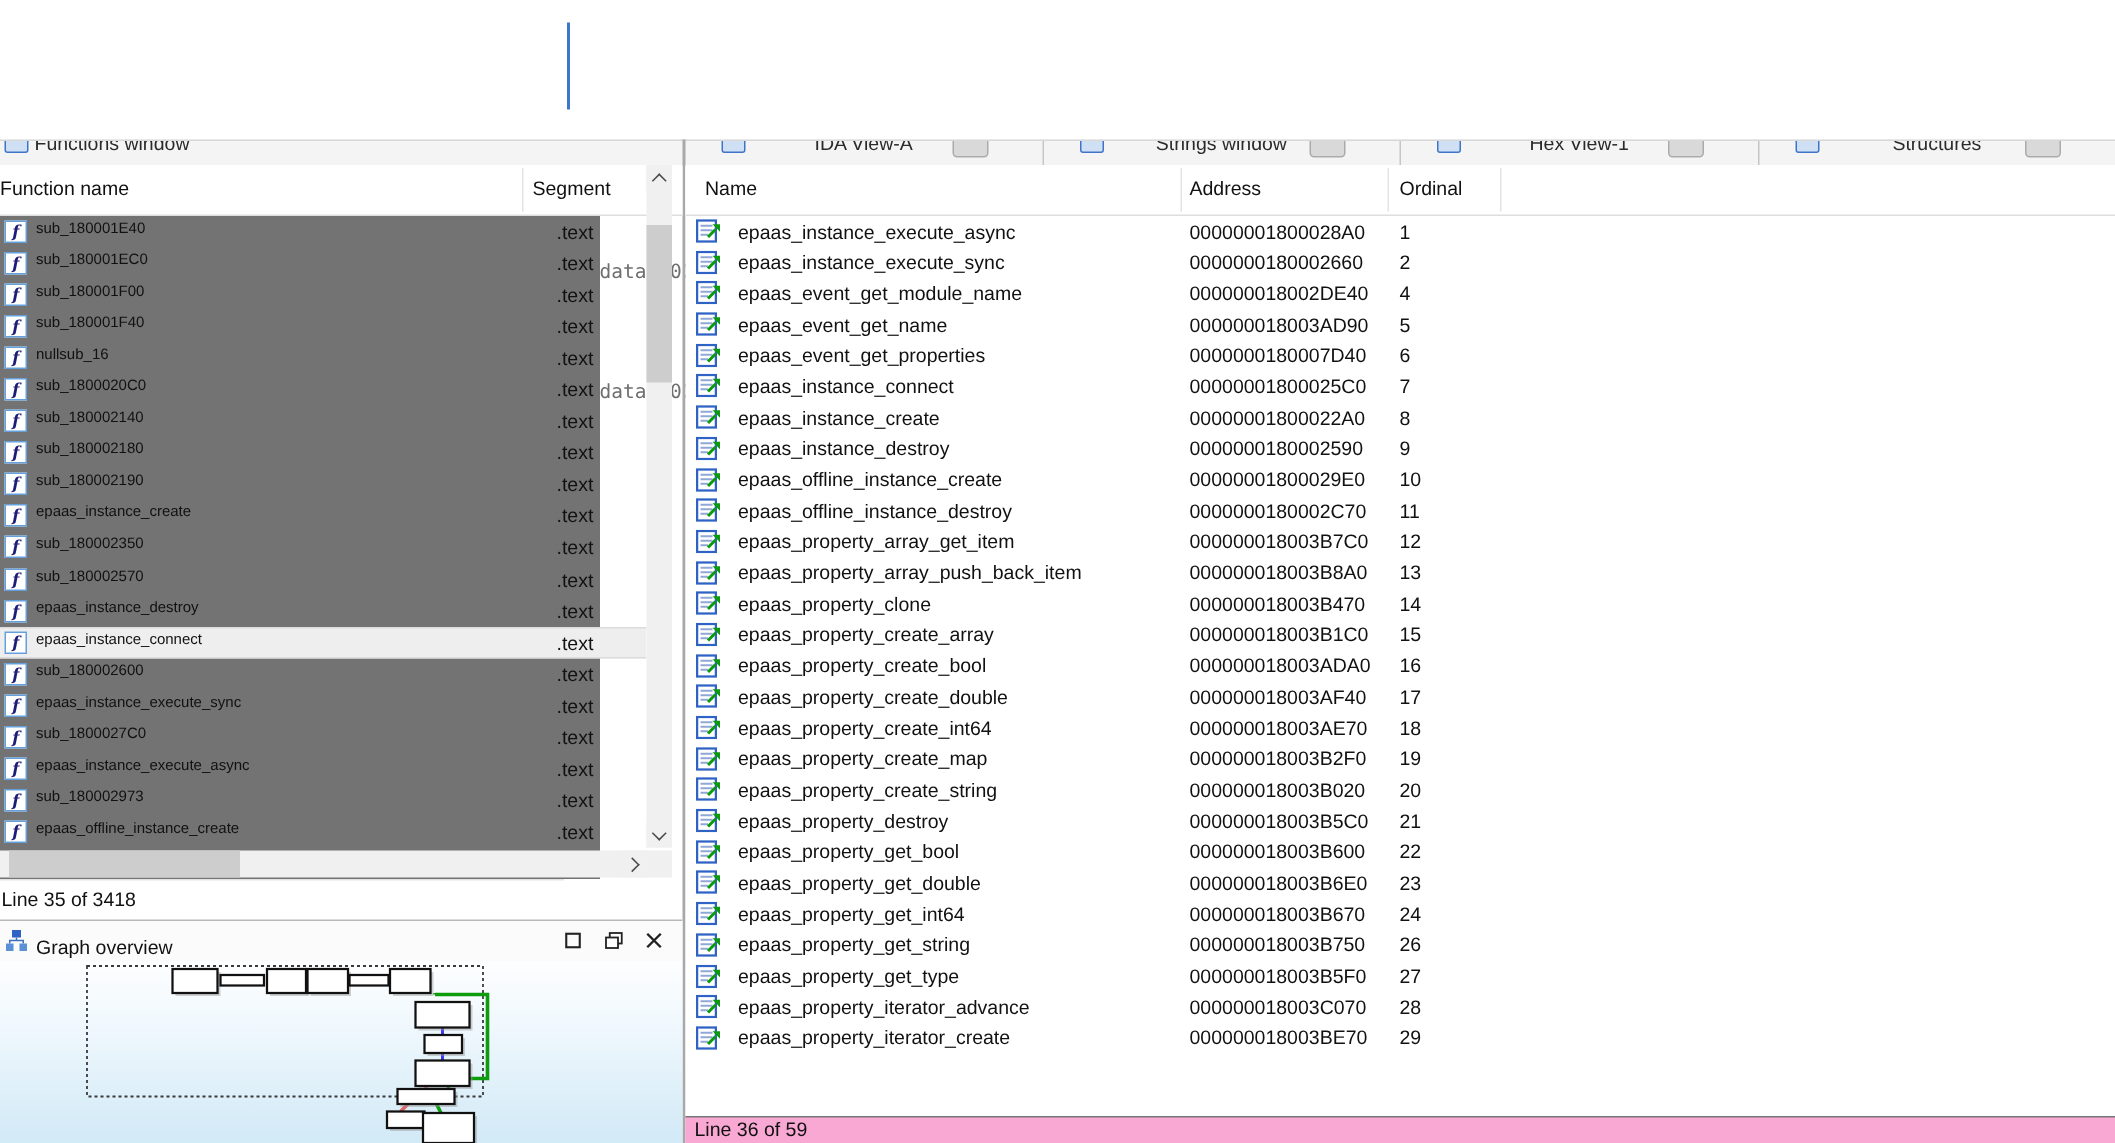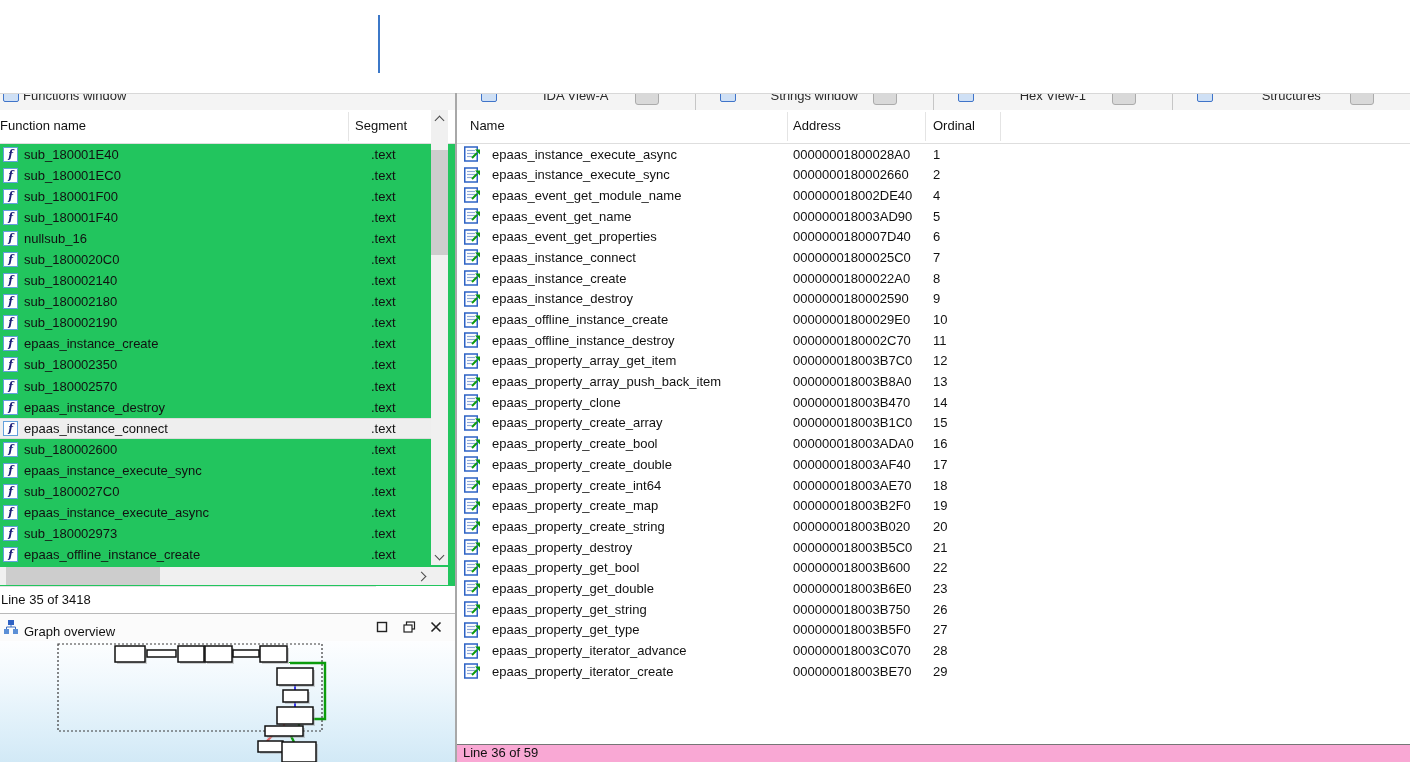--- a/index.html
+++ b/index.html
@@ -28,33 +28,33 @@
   .tab{flex:1;position:relative;border-right:1px solid #c6c6c6;overflow:hidden}
   .tab:last-child{border-right:none}
   .tab .cap-icon{left:24px}
   .tab .cap-lbl{left:50%;transform:translateX(-50%)}
   .cap-btn{position:absolute;top:-5px;right:36px;width:22px;height:14px;background:#d9d9d9;
            border:1px solid #ababab;border-radius:3px}
 
   .vdiv{position:absolute;left:455px;top:93px;width:2px;height:669px;background:#a8a8a8}
 
   
-  .fpanel{position:absolute;left:0;top:110px;width:455px;height:476px;background:#22c55e}
+  .fpanel{position:absolute;left:0;top:110px;width:400px;height:476px;background:#737373}
   .fhead{position:absolute;left:0;top:0;width:455px;height:33px;background:#fff;
          border-bottom:1px solid #dedede}
   .fhead .h{position:absolute;top:8px;font-size:13px;color:#111}
   .fhead .h1{left:0}
   .fhead .h2{left:355px}
   .hsep{position:absolute;top:2px;bottom:2px;width:1px;background:#e4e4e4}
   .frows{position:absolute;left:0;top:34px;width:431px;height:421px;overflow:hidden}
   .frow{position:relative;height:21.05px}
   .frow.selected{background:#eeeeee;box-shadow:inset 0 1px 0 #dcdcdc,inset 0 -1px 0 #dcdcdc}
   .ficon{position:absolute;left:3px;top:3px;width:13px;height:13px;border:1px solid #64a0dc;
          background:#fff;color:#1d1d78;font:italic bold 11px/13px "DejaVu Serif",serif;text-align:center}
-  .fname{position:absolute;left:24px;top:3px;font-size:13px;white-space:nowrap}
+  .fname{position:absolute;left:24px;top:3px;font-size:10px;white-space:nowrap}
   .fseg{position:absolute;left:371px;top:3px;font-size:13px}
 
   
   .vsb{position:absolute;left:431px;top:0;width:17px;height:455px;background:#f0f0f0}
   .vsb-thumb{position:absolute;left:0;top:40px;width:17px;height:105px;background:#cdcdcd}
   .sb-btn{position:absolute;width:17px;height:17px;background:#f0f0f0;display:flex;
           align-items:center;justify-content:center}
   .chev{width:6px;height:6px;border-right:1.6px solid #4a4a4a;border-bottom:1.6px solid #4a4a4a}
   .chev-up{transform:rotate(-135deg);margin-top:3px}
   .chev-down{transform:rotate(45deg);margin-bottom:3px}
@@ -717,20 +717,35 @@
               <line x1="3" y1="10.5" x2="8" y2="10.5" stroke="#8fa8d8" stroke-width="1.2"></line>
               <path d="M8 12 L13 7" stroke="#0b9a0b" stroke-width="2"></path>
               <polygon points="11,3.5 16,3.5 16,8.5" fill="#0b9a0b"></polygon>
             </svg>
           </span>
           <span class="ename">epaas_property_get_double</span>
           <span class="eaddr">000000018003B6E0</span>
           <span class="eord">23</span>
         </div>
 
+        <div class="erow">
+          <span class="eicon">
+            <svg width="17" height="16" viewBox="0 0 17 16">
+              <rect x="0.75" y="1" width="12.5" height="14" fill="#fff" stroke="#2e63c5" stroke-width="1.5"></rect>
+              <line x1="3" y1="4.5" x2="11" y2="4.5" stroke="#8fa8d8" stroke-width="1.2"></line>
+              <line x1="3" y1="7.5" x2="11" y2="7.5" stroke="#8fa8d8" stroke-width="1.2"></line>
+              <line x1="3" y1="10.5" x2="8" y2="10.5" stroke="#8fa8d8" stroke-width="1.2"></line>
+              <path d="M8 12 L13 7" stroke="#0b9a0b" stroke-width="2"></path>
+              <polygon points="11,3.5 16,3.5 16,8.5" fill="#0b9a0b"></polygon>
+            </svg>
+          </span>
+          <span class="ename">epaas_property_get_int64</span>
+          <span class="eaddr">000000018003B670</span>
+          <span class="eord">24</span>
+        </div>
 
 
         <div class="erow">
           <span class="eicon">
             <svg width="17" height="16" viewBox="0 0 17 16">
               <rect x="0.75" y="1" width="12.5" height="14" fill="#fff" stroke="#2e63c5" stroke-width="1.5"></rect>
               <line x1="3" y1="4.5" x2="11" y2="4.5" stroke="#8fa8d8" stroke-width="1.2"></line>
               <line x1="3" y1="7.5" x2="11" y2="7.5" stroke="#8fa8d8" stroke-width="1.2"></line>
               <line x1="3" y1="10.5" x2="8" y2="10.5" stroke="#8fa8d8" stroke-width="1.2"></line>
               <path d="M8 12 L13 7" stroke="#0b9a0b" stroke-width="2"></path>

